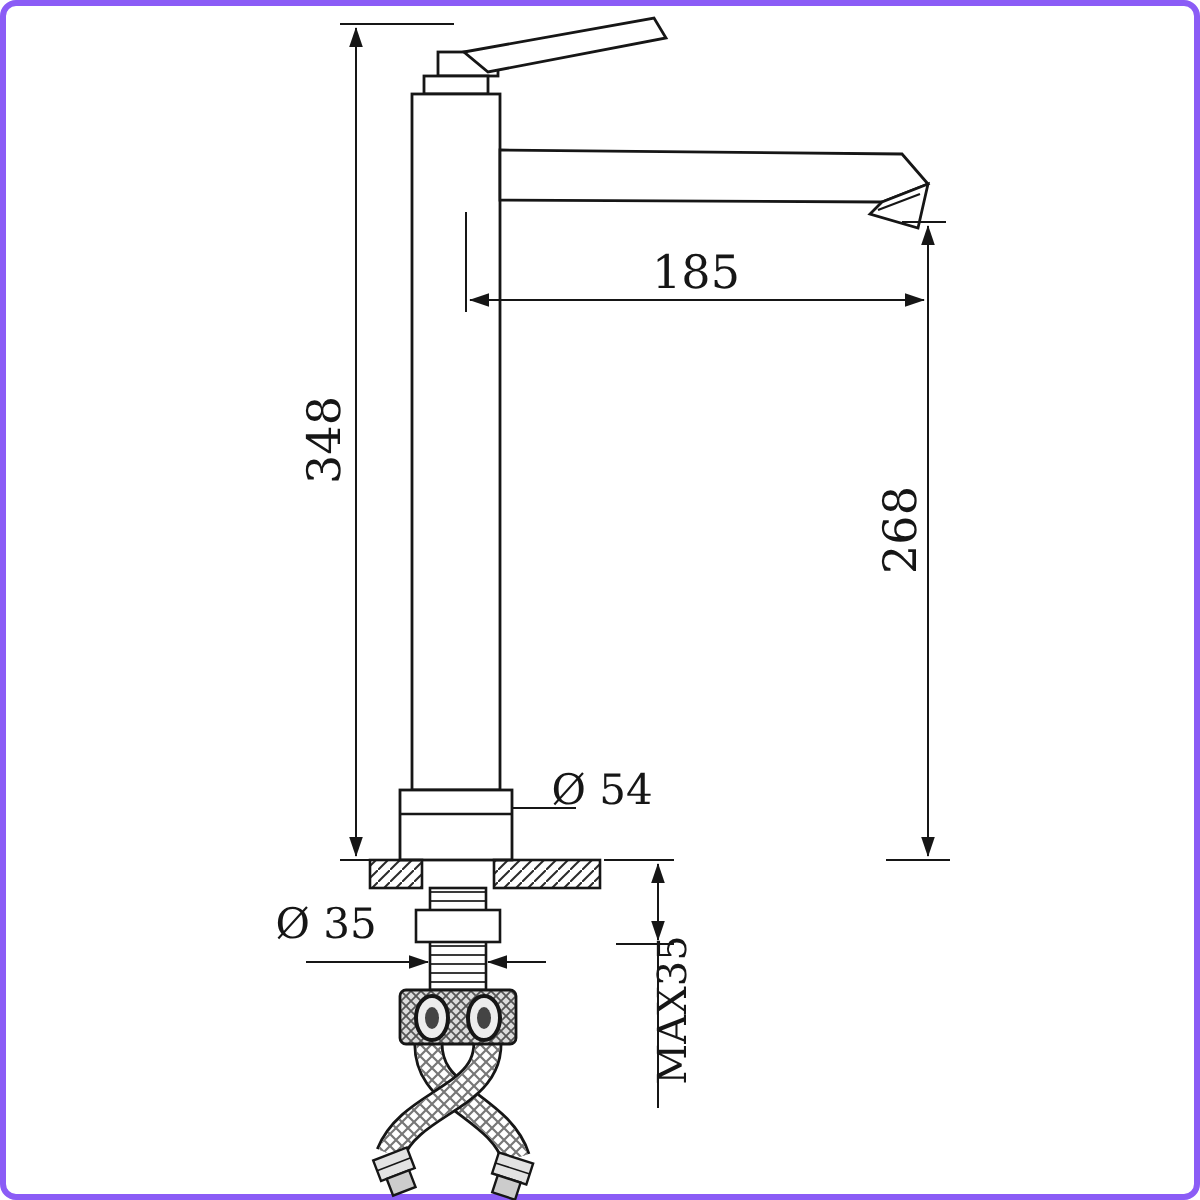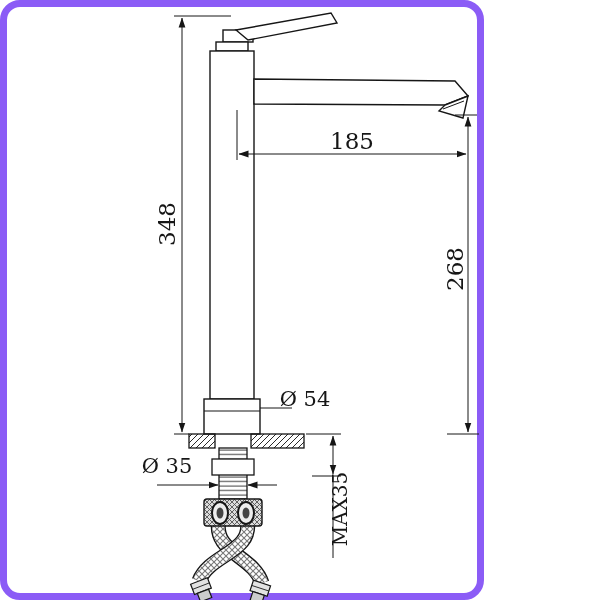--- a/index.html
+++ b/index.html
@@ -6,26 +6,26 @@
     margin: 0;
     padding: 0;
     width: 600px;
     height: 600px;
     background: #ffffff;
     overflow: hidden;
     font-family: "DejaVu Serif", serif;
   }
   .canvas {
     position: relative;
-    width: 484px;
+    width: 600px;
     height: 600px;
     box-sizing: border-box;
     background: #ffffff;
-    border: 7px solid #8b5cf6;
-    border-radius: 20px;
+    border: 3px solid #8b5cf6;
+    border-radius: 8px;
   }
   svg { display: block; }
   text {
     font-family: "DejaVu Serif", "Liberation Serif", serif;
     fill: #161616;
   }
 </style>
 </head>
 <body>
 

